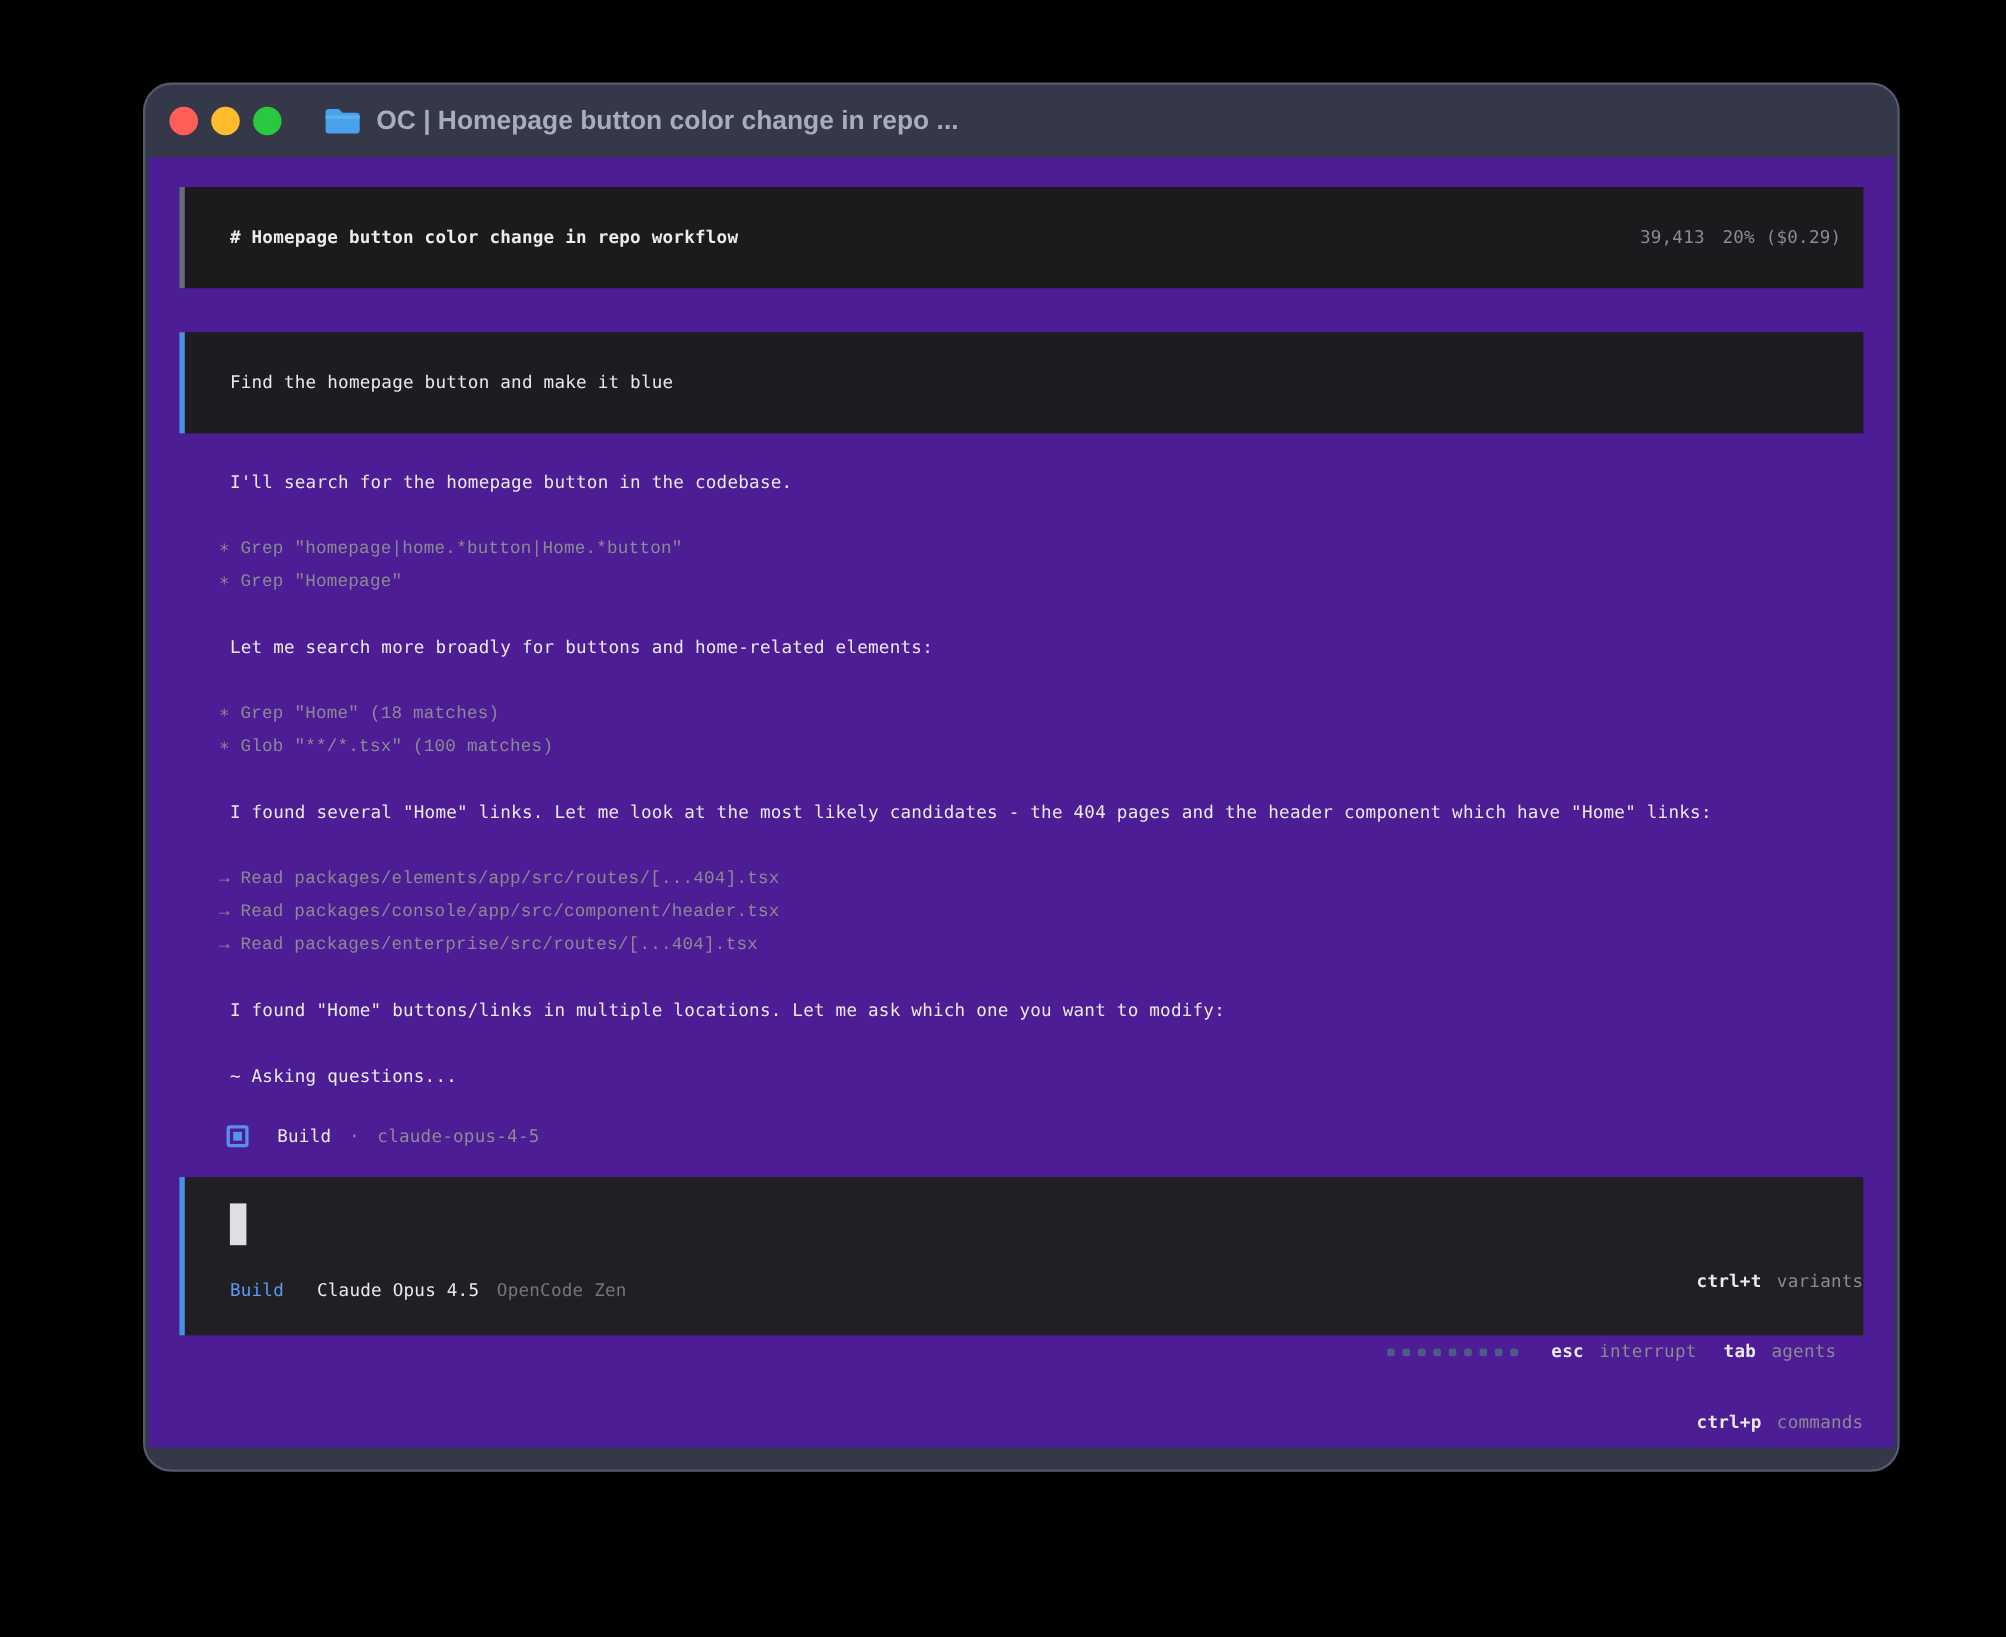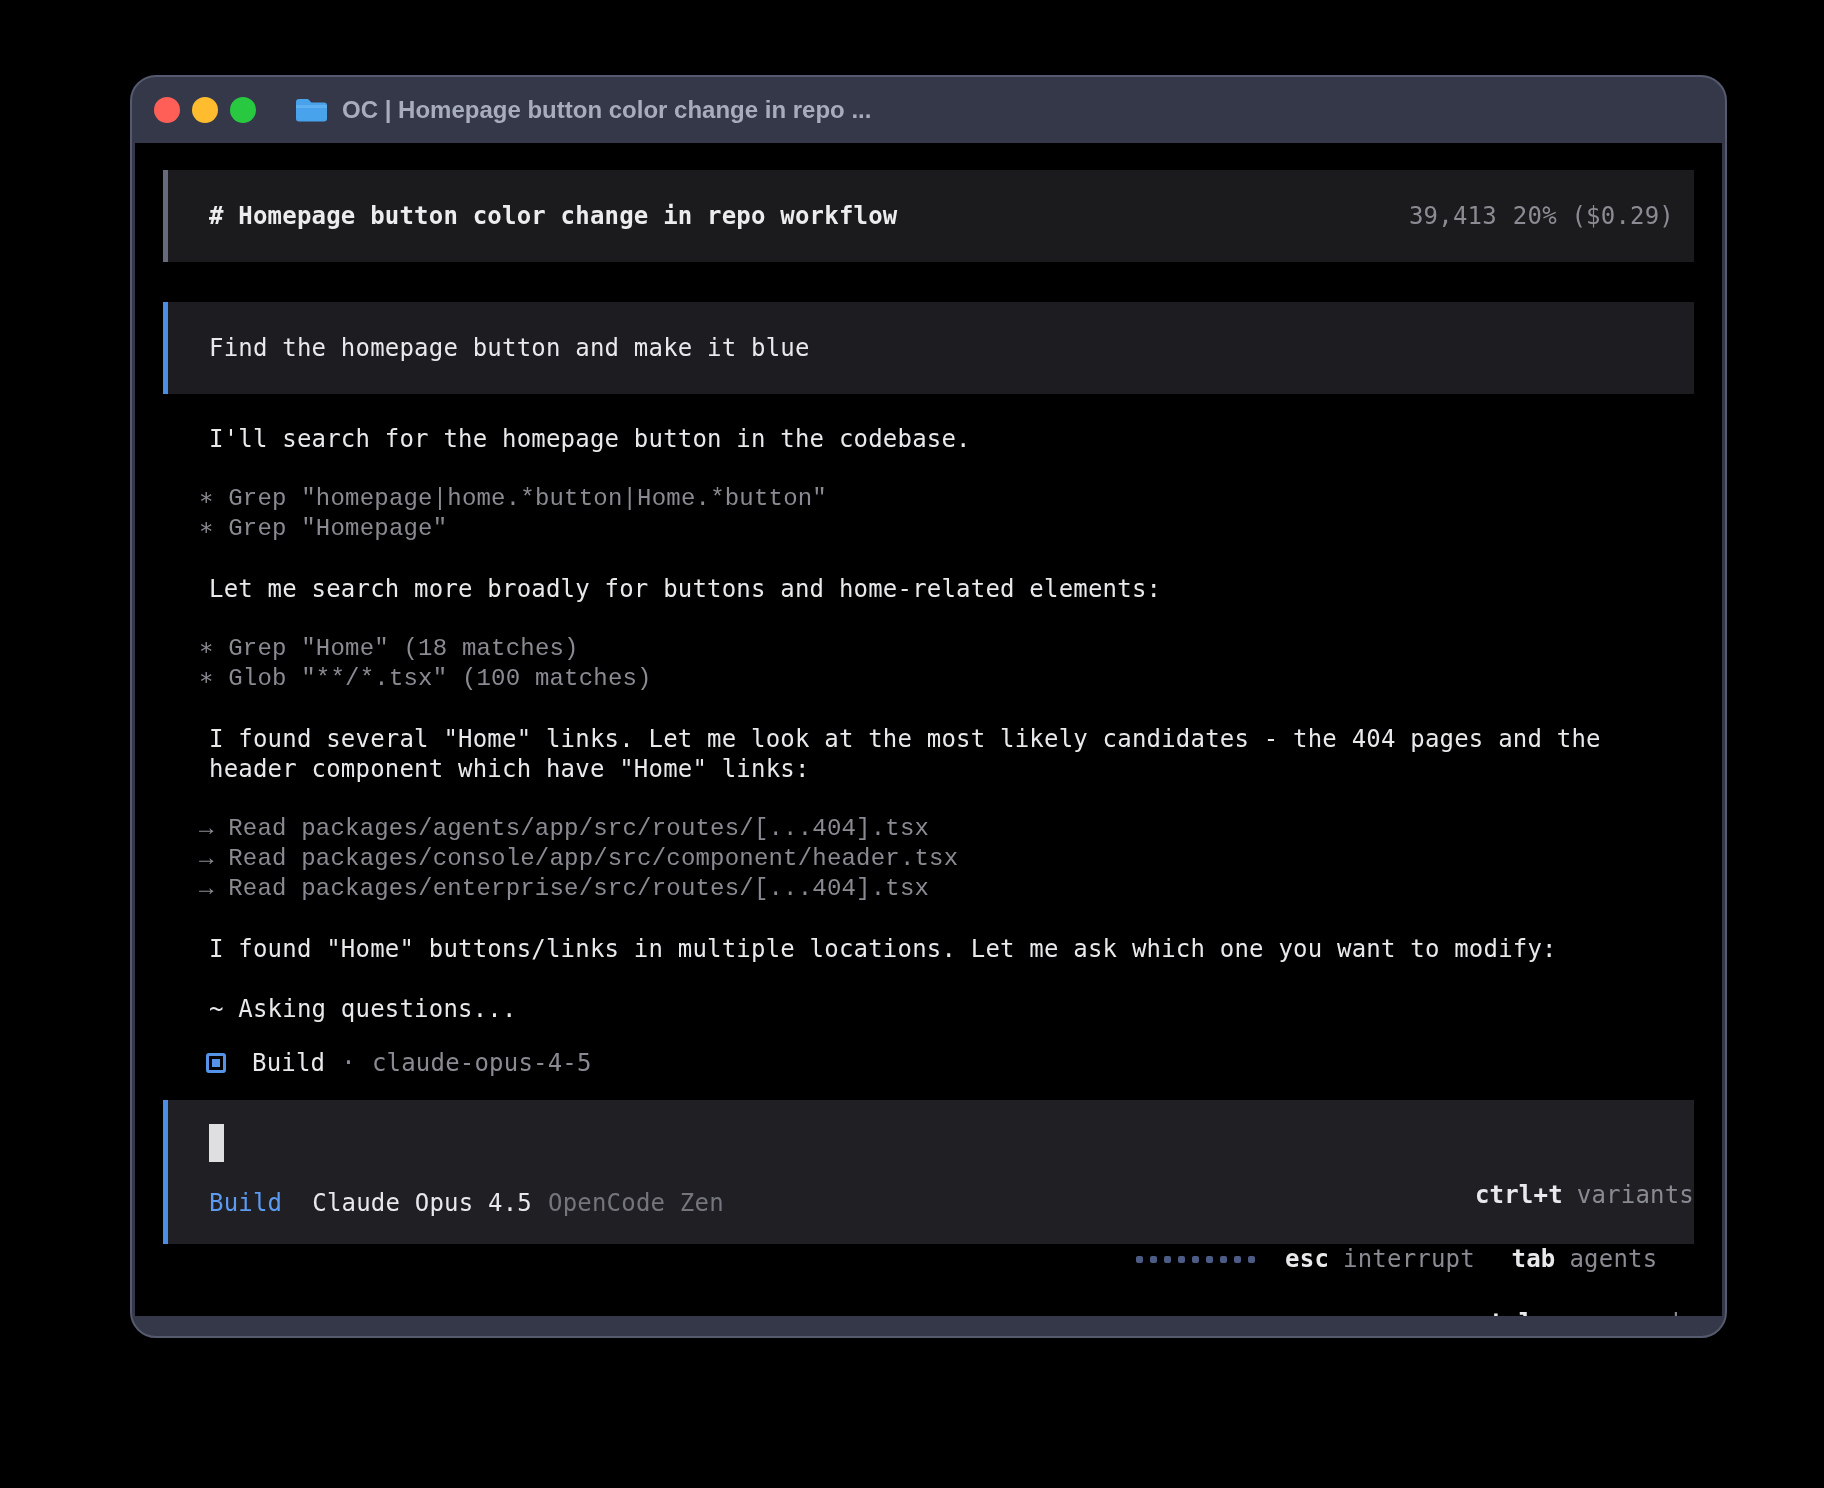--- a/index.html
+++ b/index.html
@@ -19,22 +19,22 @@
   .light { width:26px; height:26px; border-radius:50%; }
   .light.red    { background:#ff5f57; }
   .light.yellow { background:#febc2e; }
   .light.green  { background:#28c840; }
   .folder { display:inline-flex; margin-right:14px; }
   .wtitle {
     font:700 24px "Liberation Sans", sans-serif; color:#a8adbe;
     white-space:nowrap;
   }
   .terminal {
-    flex:1 1 auto; margin:0 3px; background:#000000; padding:0 28px;
-    font-family:"DejaVu Sans Mono", monospace; font-size:24px; line-height:30px;
+    flex:1 1 auto; margin:0 3px; background:#4c1d95; padding:0 28px;
+    font-family:"DejaVu Sans Mono", monospace; font-size:16px; line-height:30px;
     letter-spacing:0.2px; color:#e9e9ec; overflow:hidden;
   }
   .bottomstrip { flex:0 0 20px; }
   .block {
     border-left:5px solid #666a7c; background:#1b1b1e;
     padding:31px 20px 31px 41px;
   }
   .header-block {
     margin-top:27px; display:flex; justify-content:space-between; align-items:center;
   }
@@ -120,21 +120,21 @@
       <p class="msg">Let me search more broadly for buttons and home-related elements:</p>
 
       <div class="toolgroup">
         <p class="tool">∗ Grep "Home" (18 matches)</p>
         <p class="tool">∗ Glob "**/*.tsx" (100 matches)</p>
       </div>
 
       <p class="msg">I found several "Home" links. Let me look at the most likely candidates - the 404 pages and the header component which have "Home" links:</p>
 
       <div class="toolgroup">
-        <p class="tool">→ Read packages/agents/app/src/routes/[...404].tsx</p>
+        <p class="tool">→ Read packages/elements/app/src/routes/[...404].tsx</p>
         <p class="tool">→ Read packages/console/app/src/component/header.tsx</p>
         <p class="tool">→ Read packages/enterprise/src/routes/[...404].tsx</p>
       </div>
 
       <p class="msg">I found "Home" buttons/links in multiple locations. Let me ask which one you want to modify:</p>
 
       <p class="msg">~ Asking questions...</p>
 
       <div class="statusrow">
         <span class="agent-icon">

